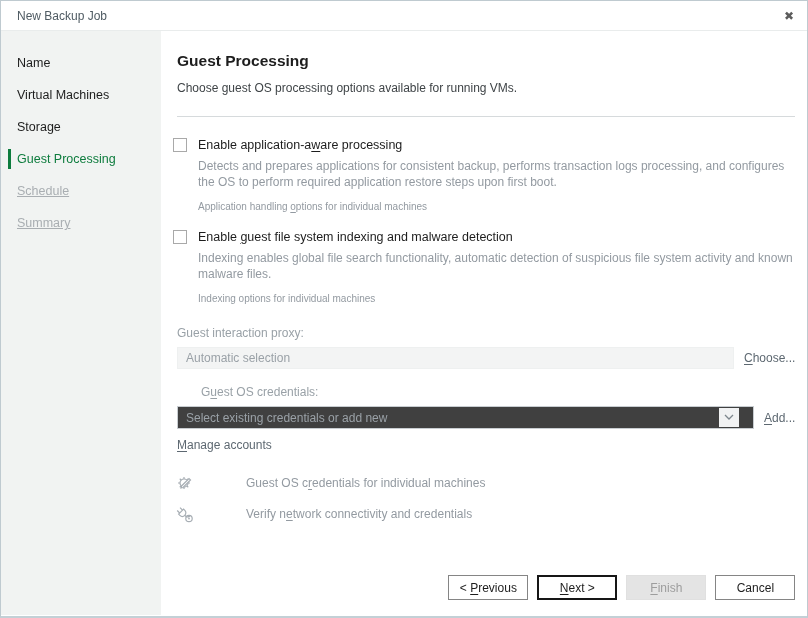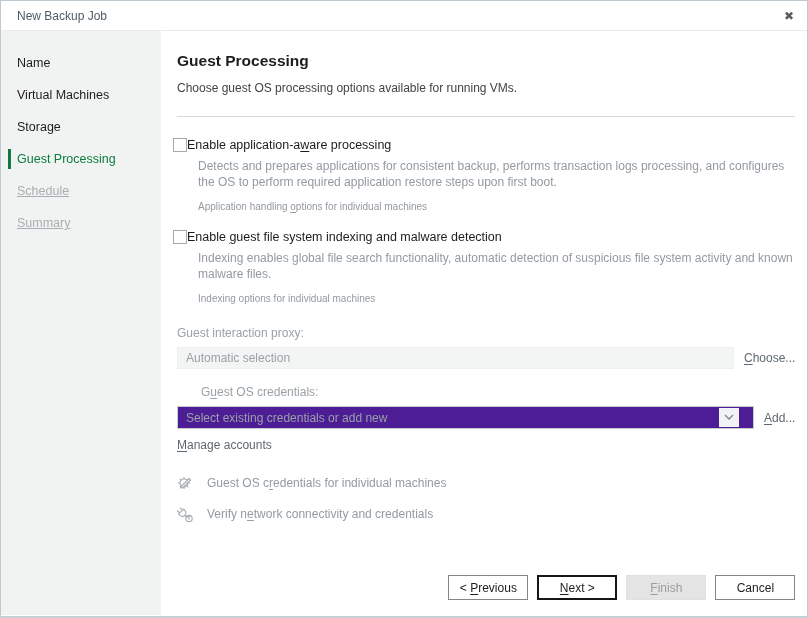--- a/index.html
+++ b/index.html
@@ -35,44 +35,44 @@
     background:var(--accent-green);}
   .content{flex:1;position:relative;padding:0 16px;background:#fff;}
   
   h1{margin-top:21px;font-size:15.5px;font-weight:600;color:#1d1d1d;}
   .subtitle{margin-top:11px;font-size:12px;color:#3f4447;}
   .sep{margin-top:21px;border-top:1px solid #d6dadc;height:0;}
   
   .opt{margin-left:-4px;}
   .opt.first{margin-top:21px;}
   .opt.second{margin-top:17px;}
-  .chk-row{display:flex;align-items:center;}
+  .chk-row{display:flex;align-items:center;gap:11px;}
   .checkbox{width:14px;height:14px;border:1px solid #a9a9a9;background:#fff;flex:0 0 14px;cursor:pointer;}
   .chk-label{font-size:12.5px;color:var(--text-dark);cursor:pointer;}
   .desc{margin:7px 0 0 25px;max-width:598px;color:var(--text-gray);line-height:15.5px;font-size:12px;}
   .inline-link{margin:11px 0 0 25px;color:var(--text-gray);font-size:10px;cursor:pointer;display:inline-block;}
   
   .form{margin-top:21px;font-size:12px;}
   .field-label{color:#99a1a7;}
   .field-row{display:flex;align-items:center;gap:10px;margin-top:7px;}
   .text-field{width:557px;height:22px;background:#f3f4f4;border:1px solid #eef0f0;
     padding:0 8px;display:flex;align-items:center;color:#9aa1a7;}
-  .combo{width:577px;height:23px;background:#4c1d95;border:1px solid var(--border-light);
+  .combo{width:577px;height:23px;background:#404040;border:1px solid var(--border-light);
     display:flex;align-items:center;padding:0 14px 0 8px;color:#9aa1a7;cursor:pointer;}
   .combo-btn{margin-left:auto;width:20px;height:19px;background:#f1f2f3;
     display:flex;align-items:center;justify-content:center;}
   .creds-label{margin-top:16px;margin-left:24px;}
   .link{color:var(--link-gray);cursor:pointer;white-space:nowrap;}
   .manage-row{width:577px;text-align:left;margin-top:9px;}
   
   .tool-row{display:flex;align-items:center;gap:12px;margin-left:-2px;color:var(--text-gray);}
   .tool-row.one{margin-top:21px;}
   .tool-row.two{margin-top:11px;}
   .tool-icon{width:20px;height:20px;flex:0 0 20px;}
-  .tool-link{color:var(--text-gray);cursor:pointer;}
+  .tool-link{color:var(--text-gray);cursor:pointer;margin-left:39px;}
   
   .footer{position:absolute;right:16px;bottom:15px;display:flex;gap:9px;}
   .btn{width:80px;height:25px;background:#fff;border:1px solid #858585;color:#1d1d1d;
     font-size:12px;font-family:inherit;display:flex;align-items:center;justify-content:center;cursor:pointer;}
   .btn.default{border:2px solid #161616;}
   .btn.disabled{background:#e4e4e4;border:1px solid #e0e0e0;color:#9d9d9d;}
   u{text-decoration:underline;text-underline-offset:2px;}
 </style>
 </head>
 <body>

